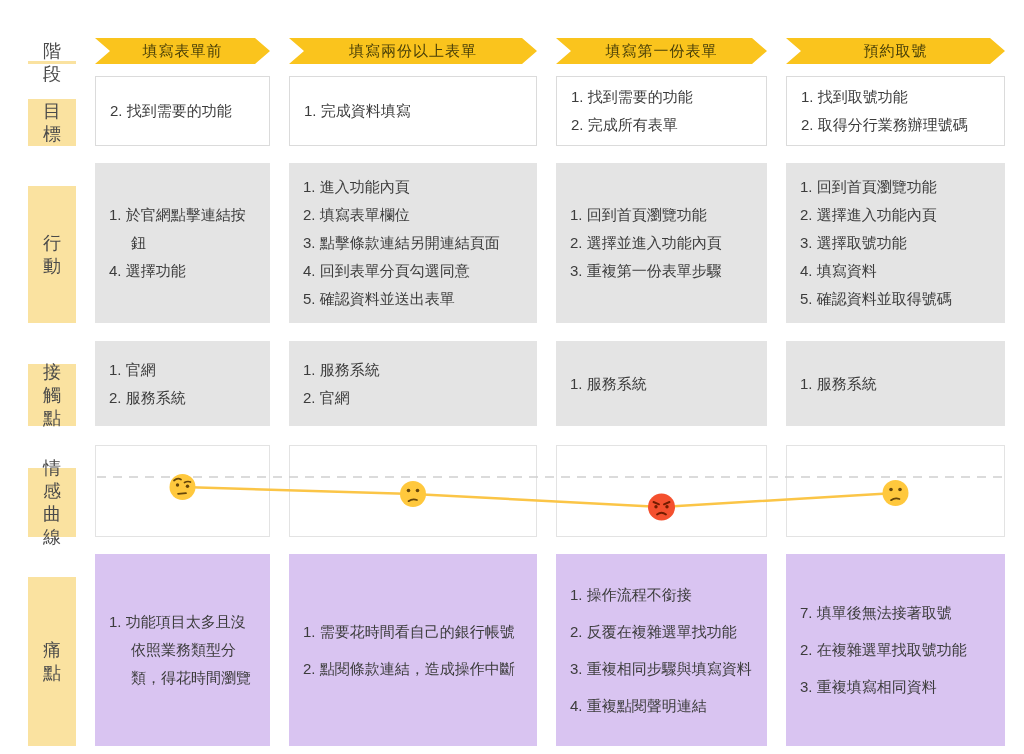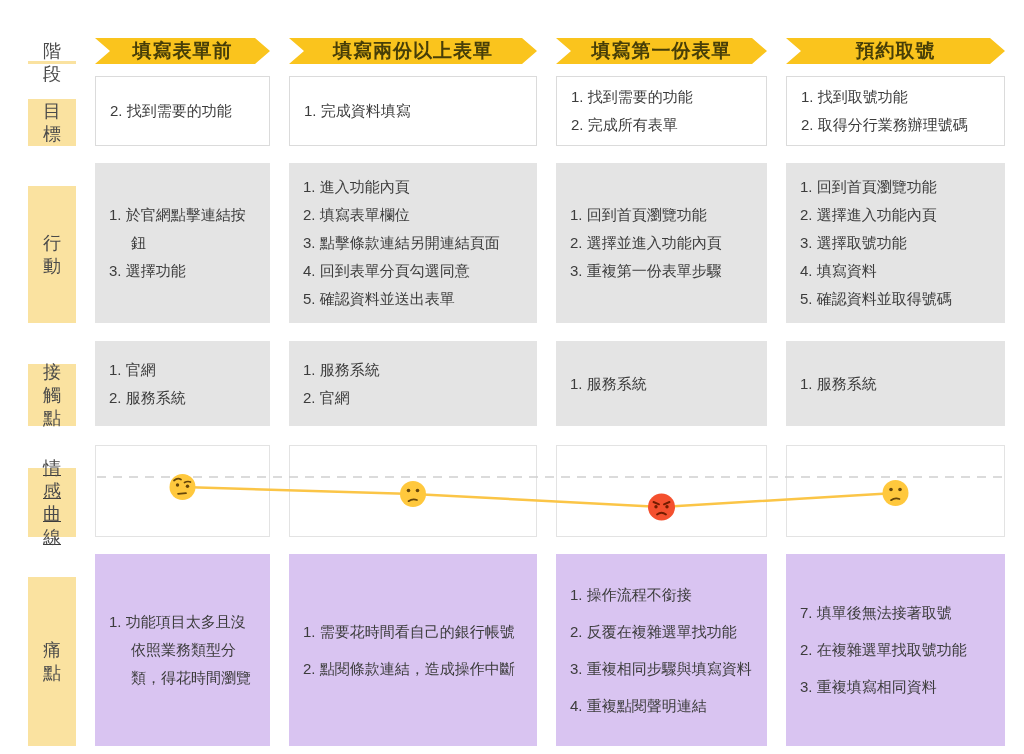--- a/index.html
+++ b/index.html
@@ -6,28 +6,28 @@
   body { font-family:"Liberation Sans","DejaVu Sans",sans-serif; color:#3C3C3C; }
   .canvas { position:relative; width:1024px; height:754px; background:#ffffff;
             padding:38px 0 0 28px; box-sizing:border-box; overflow:hidden; }
 
   .row { display:grid; grid-template-columns:48px 175px 248px 211px 219px;
          grid-template-rows:100%; column-gap:19px; }
   .row-stage   { height:26px;  margin-bottom:12px; }
   .row-goals   { height:70px;  margin-bottom:17px; }
   .row-actions { height:160px; margin-bottom:18px; }
   .row-touch   { height:85px;  margin-bottom:19px; }
-  .row-emotion { height:92px;  margin-bottom:17px;text-decoration:underline; }
+  .row-emotion { height:92px;  margin-bottom:17px; }
   .row-pain    { height:192px; }
 
   .rlabel { background:#FAE2A0; display:flex; align-items:center; justify-content:center;
             text-align:center; font-size:18px; line-height:23px; color:#4A4A4A;
             padding:0 8px; box-sizing:border-box;margin-top:23px; }
 
-  .arrow { background:#FAC41D; color:#473E08; font-size:19px; font-weight:700;
+  .arrow { background:#FAC41D; color:#473E08; font-size:15px; font-weight:400;
            display:flex; align-items:center; justify-content:center;
            clip-path:polygon(0 0, calc(100% - 15px) 0, 100% 50%, calc(100% - 15px) 100%, 0 100%, 15px 50%);
            letter-spacing:1px; }
 
   .card { font-size:15px; line-height:28px; display:flex; flex-direction:column;
           justify-content:center; padding:6px 10px 6px 14px; box-sizing:border-box; }
   .goal-card    { background:#ffffff; border:1px solid #DBDBDB; }
   .gray-card    { background:#E4E4E4; }
   .pain-card    { background:#D9C4F1; }
   .emotion-card { background:#ffffff; border:1px solid #E3E3E3; }
@@ -75,21 +75,21 @@
           <div class="item">2. 取得分行業務辦理號碼</div>
         </div>
     </div>
   </div>
 
   <div class="row row-actions">
     <div class="rlabel">行動</div>
     <div class="card gray-card">
       <div>
           <div class="item">1. 於官網點擊連結按鈕</div>
-          <div class="item">3. 選擇功能</div>
+          <div class="item">4. 選擇功能</div>
         </div>
     </div>
     <div class="card gray-card">
       <div>
           <div class="item">1. 進入功能內頁</div>
           <div class="item">2. 填寫表單欄位</div>
           <div class="item">3. 點擊條款連結另開連結頁面</div>
           <div class="item">4. 回到表單分頁勾選同意</div>
           <div class="item">5. 確認資料並送出表單</div>
         </div>

